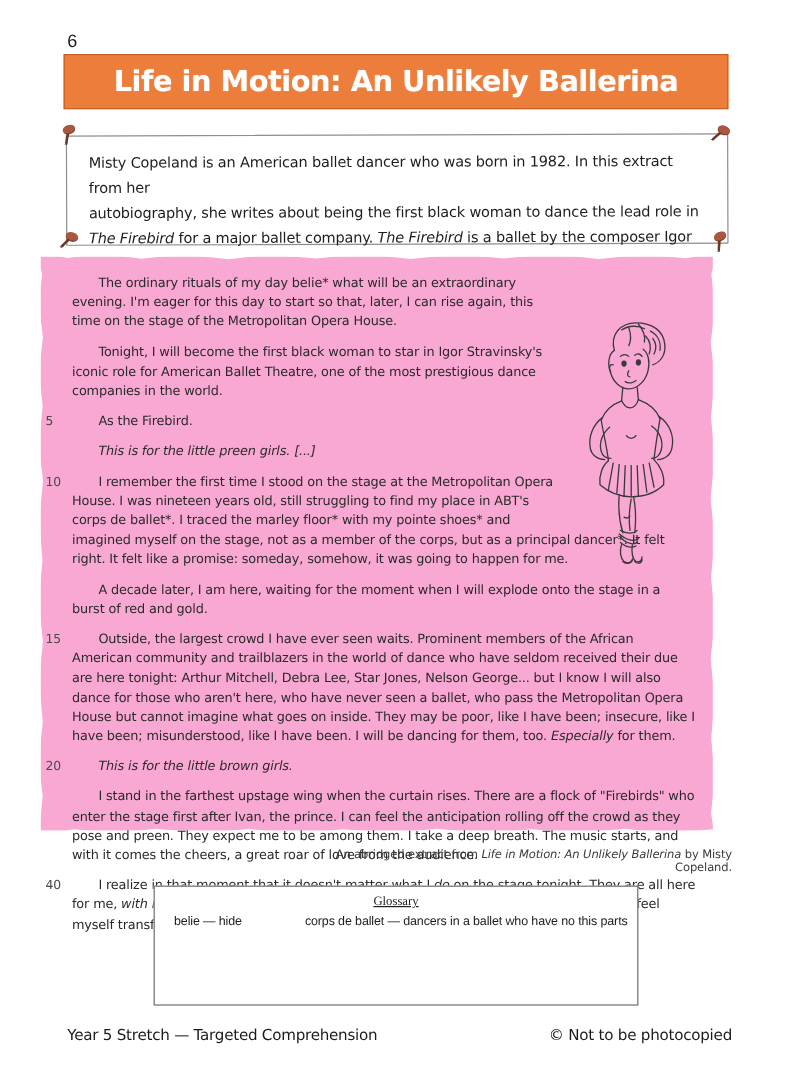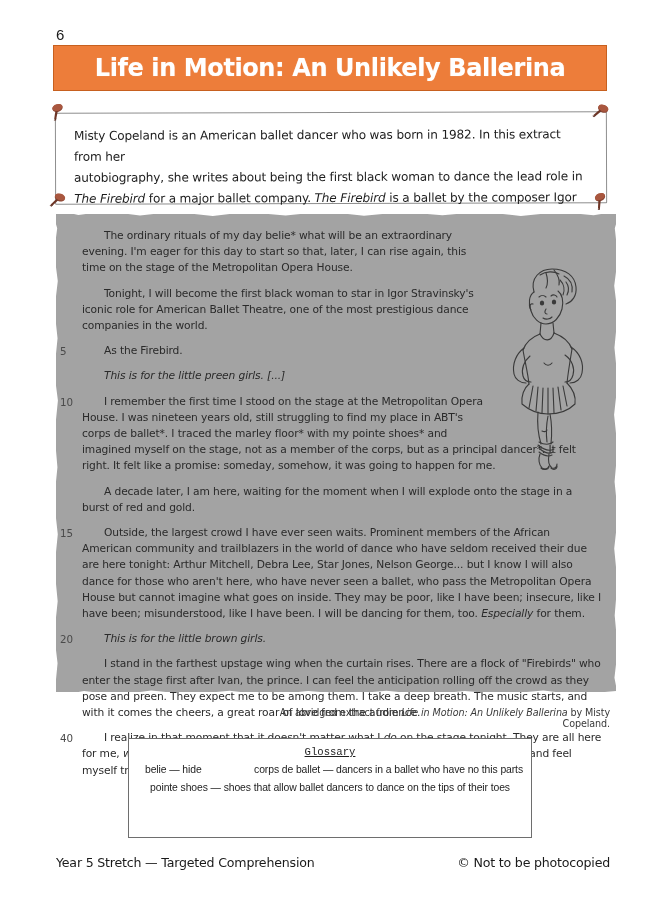--- a/index.html
+++ b/index.html
@@ -89,25 +89,25 @@
     pointer-events: none;
   }
   .pin-tl { left: 49px;  top: 103px; transform: rotate(-18deg); }
   .pin-tr { left: 592px; top: 103px; transform: rotate(22deg); }
   .pin-bl { left: 49px;  top: 192px; transform: rotate(18deg); }
   .pin-br { left: 592px; top: 192px; transform: rotate(-24deg); }
 
   
   .extract-paper {
     position: absolute;
-    left: 56px;
+    left: 34px;
     top: 214px;
     width: 560px;
     height: 478px;
-    background: #a3a3a3;
+    background: #f9a8d4;
   }
   
   .torn-top, .torn-bottom {
     position: absolute;
     left: 0;
     width: 100%;
     height: 7px;
     background: #ffffff;
   }
   .torn-top {
@@ -202,21 +202,21 @@
     left: 128px;
     top: 738px;
     width: 404px;
     height: 100px;
     border: 1px solid #6e6e6e;
     background: #ffffff;
     padding: 7px 8px;
     text-align: center;
   }
   .glossary-title {
-    font-family: Liberation Mono, monospace;
+    font-family: Liberation Serif, serif;
     font-size: 10.6px;
     color: #1d1d1d;
     text-decoration: underline;
     margin-bottom: 3px;
   }
   .glossary-row {
     font-family: Liberation Sans, sans-serif;
     font-size: 10.4px;
     color: #1d1d1d;
     line-height: 17.5px;
@@ -385,21 +385,20 @@
   <div class="attribution">
     <span>An abridged extract from </span><span class="ital">Life in Motion: An Unlikely Ballerina</span><span> by Misty Copeland.</span>
   </div>
 
   <div class="glossary-box">
     <div class="glossary-title">Glossary</div>
     <div class="glossary-row two-col">
       <span class="g-left">belie — hide</span>
       <span class="g-right">corps de ballet — dancers in a ballet who have no this parts</span>
     </div>
-    <div class="glossary-row">pointe shoes — shoes that allow ballet dancers to dance on the tips of their toes</div>
   </div>
 
   <div class="footer">
     <span>Year 5 Stretch — Targeted Comprehension</span>
     <span>© Not to be photocopied</span>
   </div>
 
 </div>
 
 </body></html>

